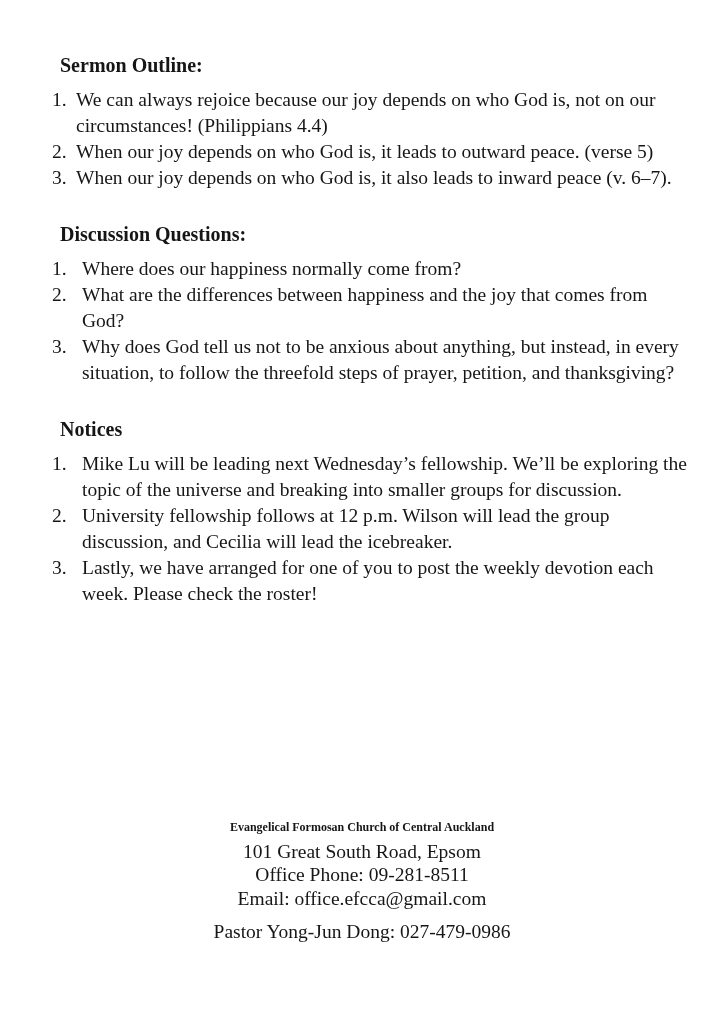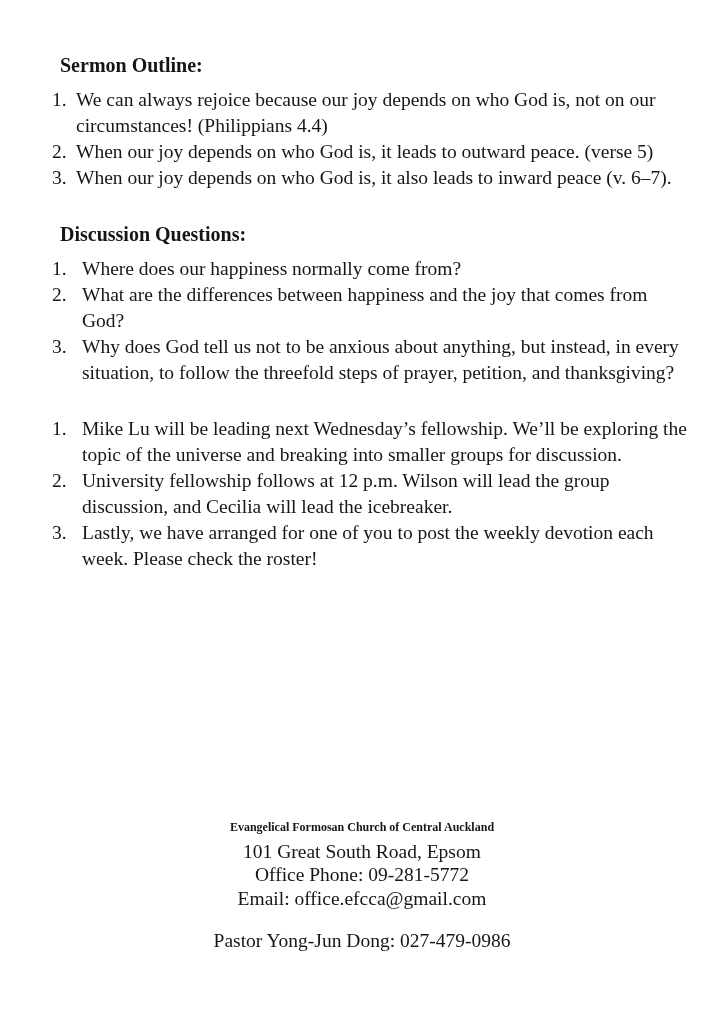--- a/index.html
+++ b/index.html
@@ -57,21 +57,21 @@
     width: 724px;
     text-align: center;
     font-size: 19.5px;
     line-height: 23.5px;
   }
   .footer .church-name {
     font-weight: bold;
     font-size: 12px;
   }
   .footer .pastor-line {
-    margin-top: 19px;
+    margin-top: 10px;
   }
 </style>
 </head>
 <body>
 
 <div class="page">
   <div class="content">
 
     <div class="section">
       <h2 class="section-heading">Sermon Outline:</h2>
@@ -103,20 +103,21 @@
           <span class="item-text">What are the differences between happiness and the joy that comes from God?</span>
         </div>
         <div class="list-item">
           <span class="marker">3.</span>
           <span class="item-text">Why does God tell us not to be anxious about anything, but instead, in every situation, to follow the threefold steps of prayer, petition, and thanksgiving?</span>
         </div>
       </div>
     </div>
 
     <div class="section">
+      <h2 class="section-heading">Notices</h2>
       <div class="list list-b">
         <div class="list-item">
           <span class="marker">1.</span>
           <span class="item-text">Mike Lu will be leading next Wednesday’s fellowship. We’ll be exploring the topic of the universe and breaking into smaller groups for discussion.</span>
         </div>
         <div class="list-item">
           <span class="marker">2.</span>
           <span class="item-text">University fellowship follows at 12 p.m. Wilson will lead the group discussion, and Cecilia will lead the icebreaker.</span>
         </div>
         <div class="list-item">
@@ -124,17 +125,17 @@
           <span class="item-text">Lastly, we have arranged for one of you to post the weekly devotion each week. Please check the roster!</span>
         </div>
       </div>
     </div>
 
   </div>
 
   <div class="footer">
     <div class="church-name">Evangelical Formosan Church of Central Auckland</div>
     <div class="address-line">101 Great South Road, Epsom</div>
-    <div class="phone-line">Office Phone: 09-281-5772</div>
+    <div class="phone-line">Office Phone: 09-281-8511</div>
     <div class="email-line">Email: office.efcca@gmail.com</div>
     <div class="pastor-line">Pastor Yong-Jun Dong: 027-479-0986</div>
   </div>
 </div>
 
 </body></html>

